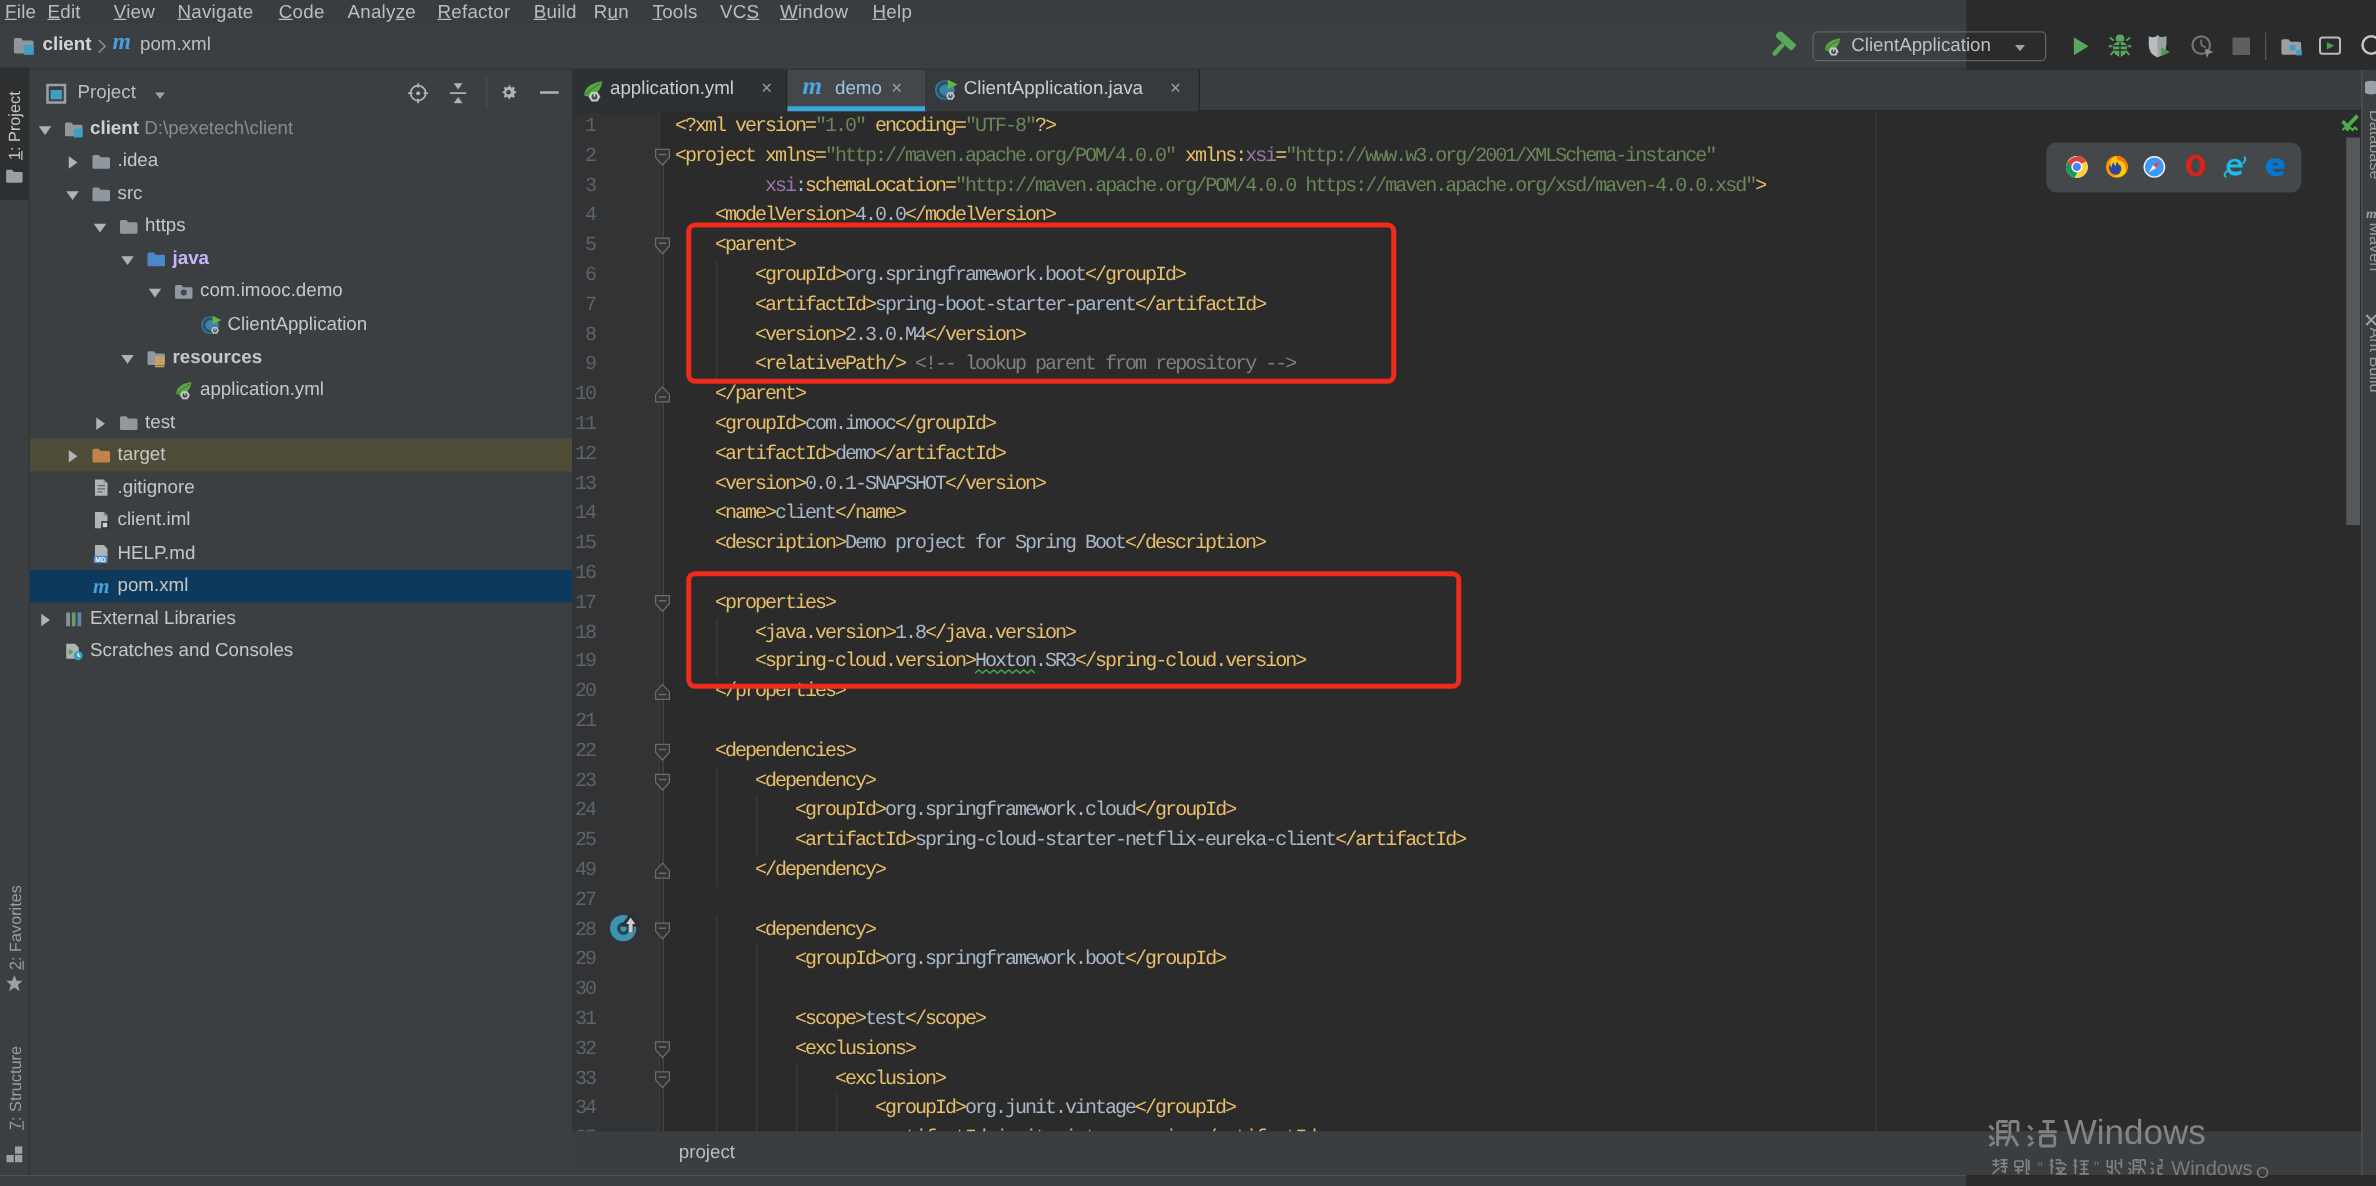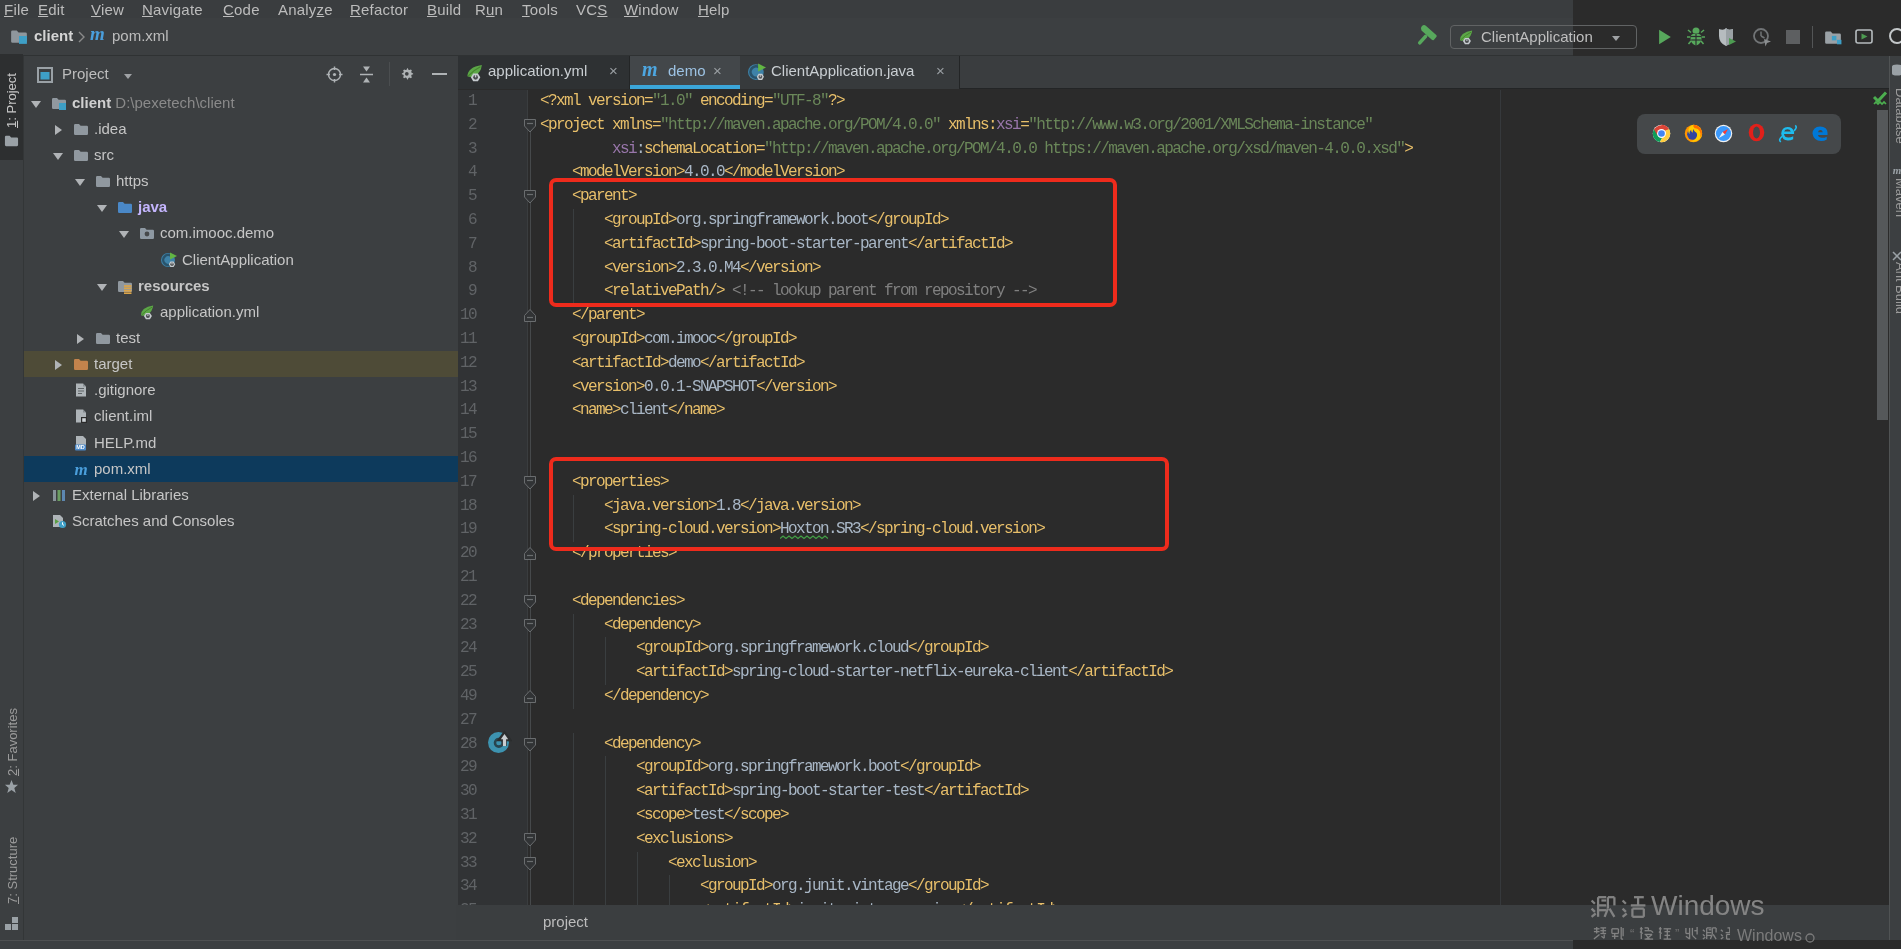--- a/index.html
+++ b/index.html
@@ -389,35 +389,35 @@
 <div class="cl" style="top:185.2px"><i class="y">    &lt;parent&gt;</i></div>
 <div class="cl" style="top:209.0px"><i class="y">        &lt;groupId&gt;</i><i class="w">org.springframework.boot</i><i class="y">&lt;/groupId&gt;</i></div>
 <div class="cl" style="top:232.8px"><i class="y">        &lt;artifactId&gt;</i><i class="w">spring-boot-starter-parent</i><i class="y">&lt;/artifactId&gt;</i></div>
 <div class="cl" style="top:256.6px"><i class="y">        &lt;version&gt;</i><i class="w">2.3.0.M4</i><i class="y">&lt;/version&gt;</i></div>
 <div class="cl" style="top:280.4px"><i class="y">        &lt;relativePath/&gt;</i><i class="w"> </i><i class="c">&lt;!-- lookup parent from repository --&gt;</i></div>
 <div class="cl" style="top:304.2px"><i class="y">    &lt;/parent&gt;</i></div>
 <div class="cl" style="top:328.0px"><i class="y">    &lt;groupId&gt;</i><i class="w">com.imooc</i><i class="y">&lt;/groupId&gt;</i></div>
 <div class="cl" style="top:351.8px"><i class="y">    &lt;artifactId&gt;</i><i class="w">demo</i><i class="y">&lt;/artifactId&gt;</i></div>
 <div class="cl" style="top:375.6px"><i class="y">    &lt;version&gt;</i><i class="w">0.0.1-SNAPSHOT</i><i class="y">&lt;/version&gt;</i></div>
 <div class="cl" style="top:399.4px"><i class="y">    &lt;name&gt;</i><i class="w">client</i><i class="y">&lt;/name&gt;</i></div>
+<div class="cl" style="top:423.2px"><i class="y">    &lt;description&gt;</i><i class="w">Demo project for Spring Boot</i><i class="y">&lt;/description&gt;</i></div>
 <div class="cl" style="top:447.0px"></div>
 <div class="cl" style="top:470.8px"><i class="y">    &lt;properties&gt;</i></div>
 <div class="cl" style="top:494.6px"><i class="y">        &lt;java.version&gt;</i><i class="w">1.8</i><i class="y">&lt;/java.version&gt;</i></div>
 <div class="cl" style="top:518.4px"><i class="y">        &lt;spring-cloud.version&gt;</i><i class="w">Hoxton.SR3</i><i class="y">&lt;/spring-cloud.version&gt;</i></div>
 <div class="cl" style="top:542.2px"><i class="y">    &lt;/properties&gt;</i></div>
 <div class="cl" style="top:566.0px"></div>
 <div class="cl" style="top:589.8px"><i class="y">    &lt;dependencies&gt;</i></div>
 <div class="cl" style="top:613.6px"><i class="y">        &lt;dependency&gt;</i></div>
 <div class="cl" style="top:661.2px"><i class="y">            &lt;artifactId&gt;</i><i class="w">spring-cloud-starter-netflix-eureka-client</i><i class="y">&lt;/artifactId&gt;</i></div>
 <div class="cl" style="top:637.4px"><i class="y">            &lt;groupId&gt;</i><i class="w">org.springframework.cloud</i><i class="y">&lt;/groupId&gt;</i></div>
 <div class="cl" style="top:685.0px"><i class="y">        &lt;/dependency&gt;</i></div>
 <div class="cl" style="top:708.8px"></div>
 <div class="cl" style="top:732.6px"><i class="y">        &lt;dependency&gt;</i></div>
 <div class="cl" style="top:756.4px"><i class="y">            &lt;groupId&gt;</i><i class="w">org.springframework.boot</i><i class="y">&lt;/groupId&gt;</i></div>
-<div class="cl" style="top:780.2px"><i class="y">            &lt;artifactId&gt;</i><i class="w">spring-boot-starter-test</i><i class="y">&lt;/artifactId&gt;</i></div>
 <div class="cl" style="top:804.0px"><i class="y">            &lt;scope&gt;</i><i class="w">test</i><i class="y">&lt;/scope&gt;</i></div>
 <div class="cl" style="top:827.8px"><i class="y">            &lt;exclusions&gt;</i></div>
 <div class="cl" style="top:851.6px"><i class="y">                &lt;exclusion&gt;</i></div>
 <div class="cl" style="top:875.4px"><i class="y">                    &lt;groupId&gt;</i><i class="w">org.junit.vintage</i><i class="y">&lt;/groupId&gt;</i></div>
 <div class="cl" style="top:899.2px"><i class="y">                    &lt;artifactId&gt;</i><i class="w">junit-vintage-engine</i><i class="y">&lt;/artifactId&gt;</i></div>
 <svg class="abs" style="left:523px;top:118.0px" width="14" height="16" viewBox="0 0 14 16">
         <polygon points="1.5,1.5 12.5,1.5 12.5,8 7,14 1.5,8" fill="#313335" stroke="#6a6d6f" stroke-width="1"></polygon>
         <line x1="4" y1="5.5" x2="10" y2="5.5" stroke="#6a6d6f" stroke-width="1.2"></line>
       </svg>
       <svg class="abs" style="left:523px;top:189.3px" width="14" height="16" viewBox="0 0 14 16">

